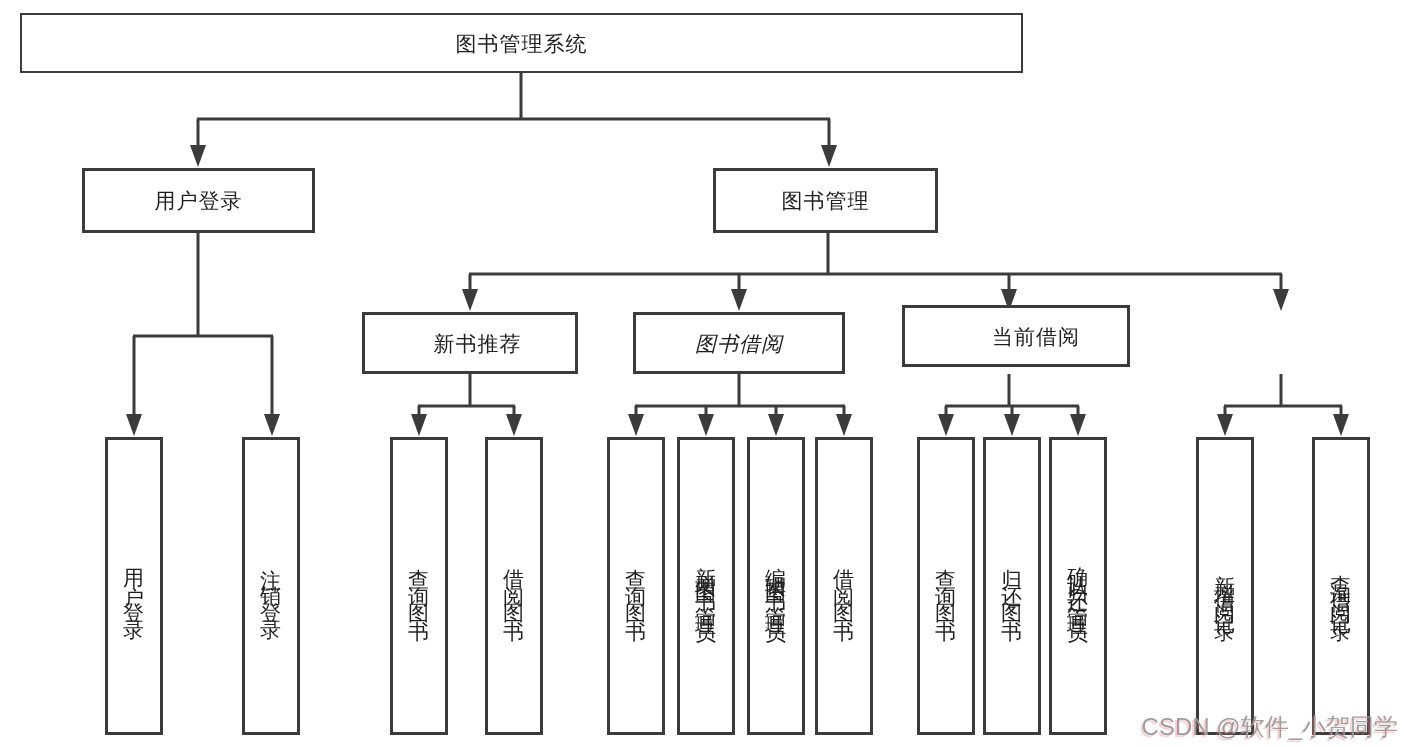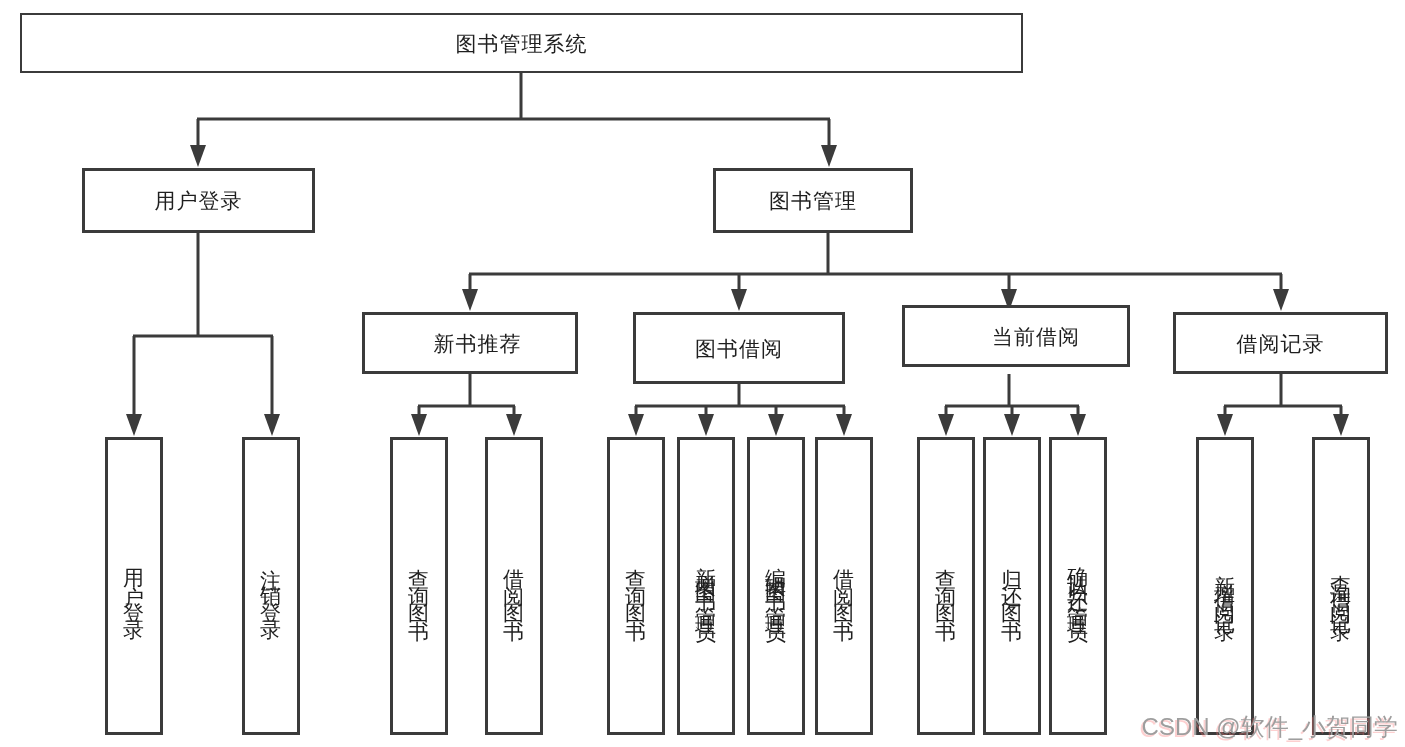--- a/index.html
+++ b/index.html
@@ -86,35 +86,32 @@
     <polygon class="ca" points="1333,414 1349,414 1341,436"></polygon>
   </svg>
 
   <div class="node root" style="left:20px; top:13px; width:1003px; height:60px;">
     <span class="hlabel">图书管理系统</span>
   </div>
 
   <div class="node" style="left:82px; top:168px; width:233px; height:65px;">
     <span class="hlabel">用户登录</span>
   </div>
-  <div class="node" style="left:713px; top:168px; width:200px; height:65px;">
+  <div class="node" style="left:713px; top:168px; width:225px; height:65px;">
     <span class="hlabel">图书管理</span>
   </div>
 
   <div class="node" style="left:362px; top:312px; width:216px; height:62px;padding-left:15px;">
     <span class="hlabel">新书推荐</span>
   </div>
-  <div class="node" style="left:633px; top:312px; width:212px; height:72px;">
+  <div class="node" style="left:633px; top:312px; width:212px; height:62px;font-style:italic;">
     <span class="hlabel">图书借阅</span>
   </div>
   <div class="node" style="left:902px; top:305px; width:228px; height:62px;padding-left:40px;">
     <span class="hlabel">当前借阅</span>
-  </div>
-  <div class="node" style="left:1173px; top:312px; width:215px; height:62px;">
-    <span class="hlabel">借阅记录</span>
   </div>
 
   <div class="node vnode" style="left:105px; top:437px;">
     <span class="vlabel" style="letter-spacing: 0.82em;">用户登录</span>
   </div>
   <div class="node vnode" style="left:242px; top:437px;">
     <span class="vlabel" style="letter-spacing: 0.82em;">注销登录</span>
   </div>
 
   <div class="node vnode" style="left:390px; top:437px;">

